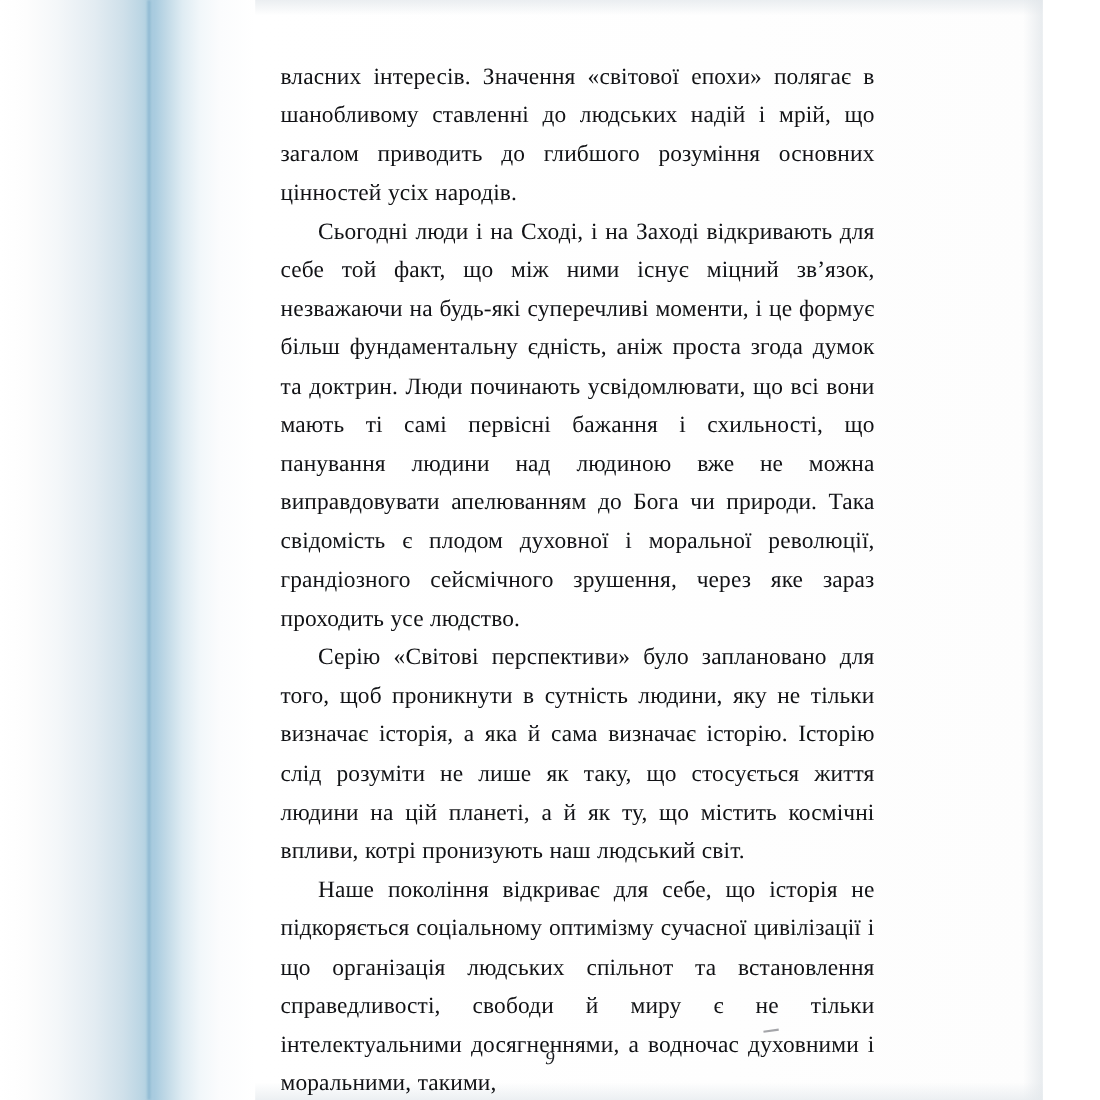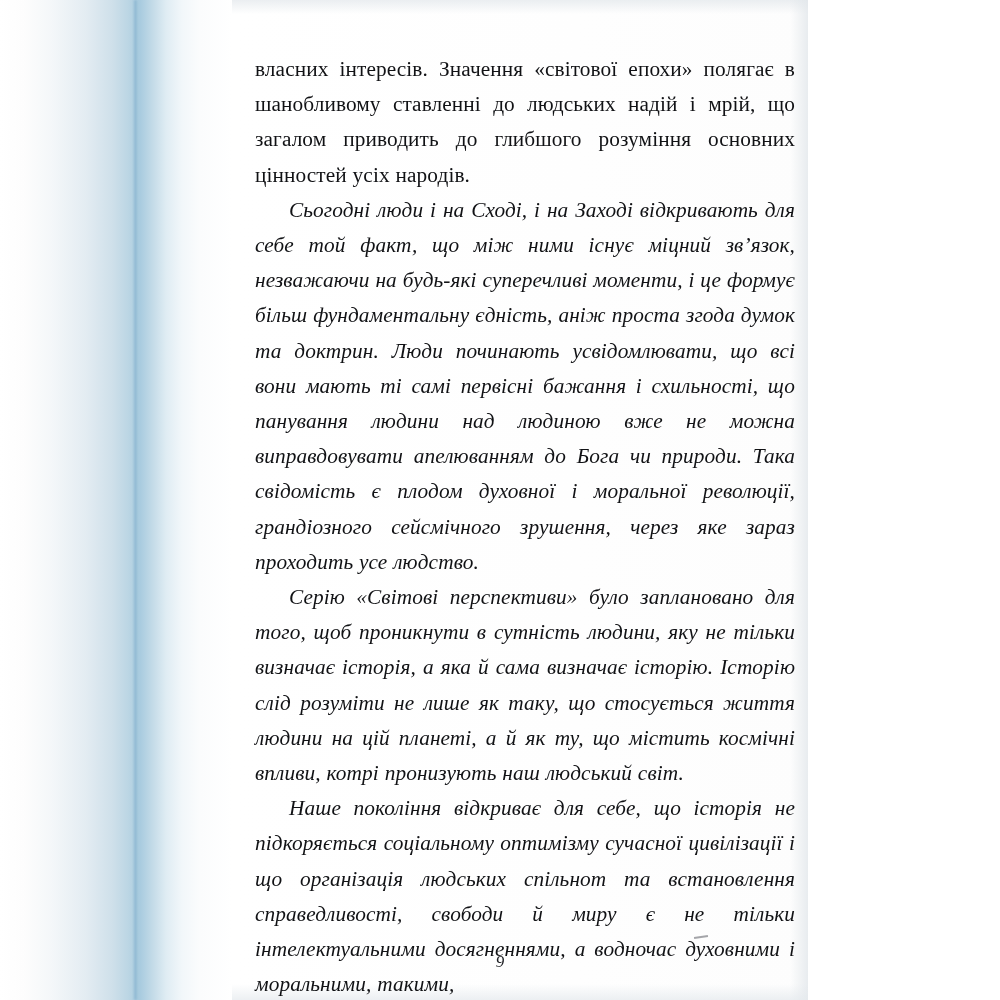--- a/index.html
+++ b/index.html
@@ -8,23 +8,24 @@
   }
   body {
     width: 1000px;
     height: 1000px;
     background: #ffffff;
     font-family: "Liberation Serif", serif;
     overflow: hidden;
   }
   #page {
     position: relative;
-    width: 808px;
+    width: 936px;
     height: 1000px;
     background: #ffffff;
+    padding-left: 12px;
   }
   
   #spine-shadow {
     position: absolute;
     left: 0;
     top: 0;
     width: 232px;
     height: 1000px;
     background: linear-gradient(to right,
       #ffffff 0px,
@@ -68,21 +69,20 @@
     font-size: 21.3px;
     line-height: 35.2px;
     color: #111215;
     text-align: justify;
     text-justify: inter-word;
     letter-spacing: 0.1px;
     word-spacing: 0.4px;
   }
   .para.indent {
     text-indent: 34px;
-    font-style: italic;
   }
   #page-number {
     position: absolute;
     left: 0;
     top: 952px;
     width: 1000px;
     text-align: center;
     font-size: 17px;
     font-style: italic;
     color: #1a1c20;

